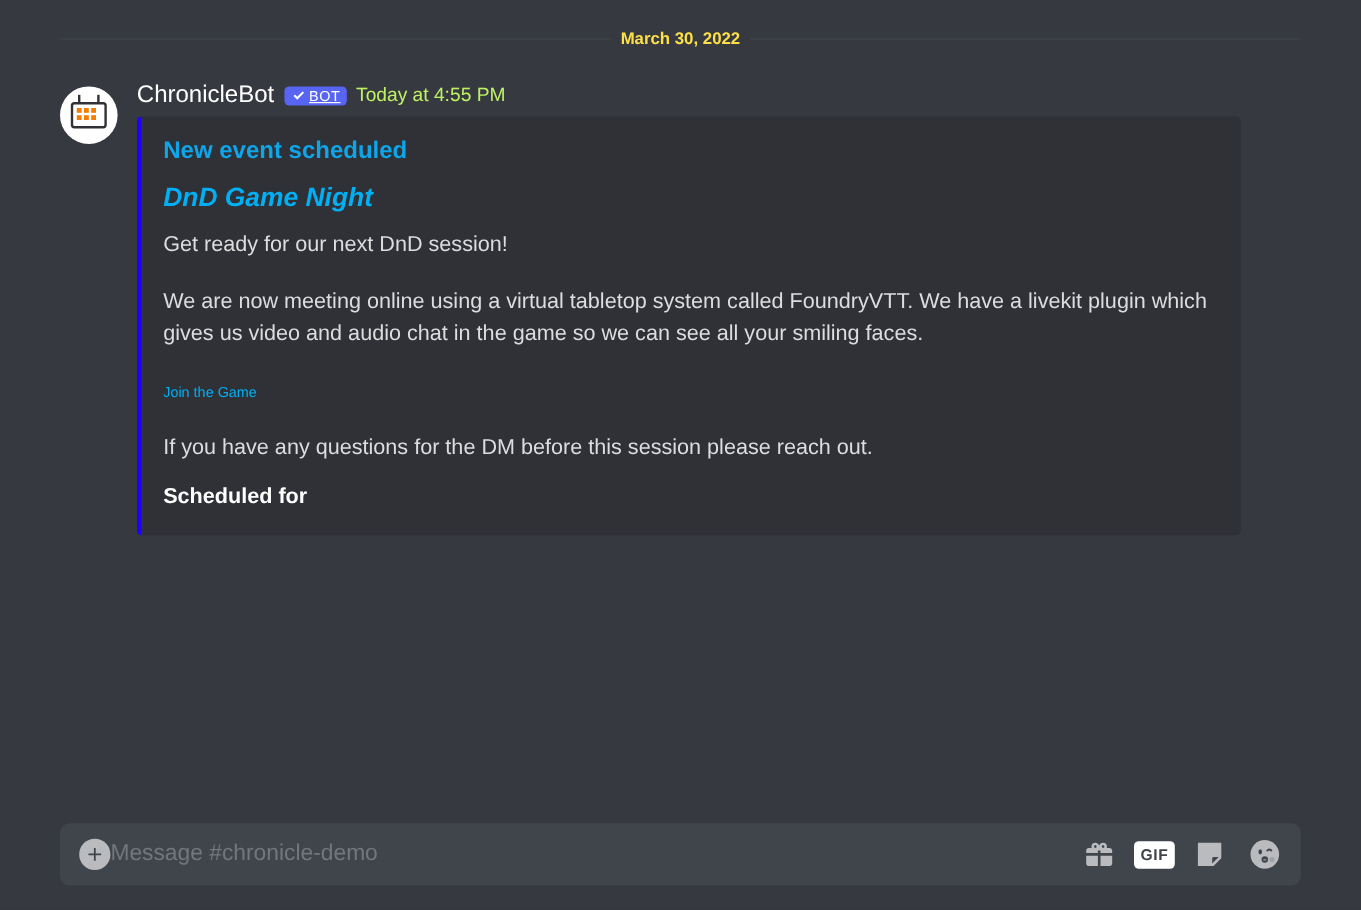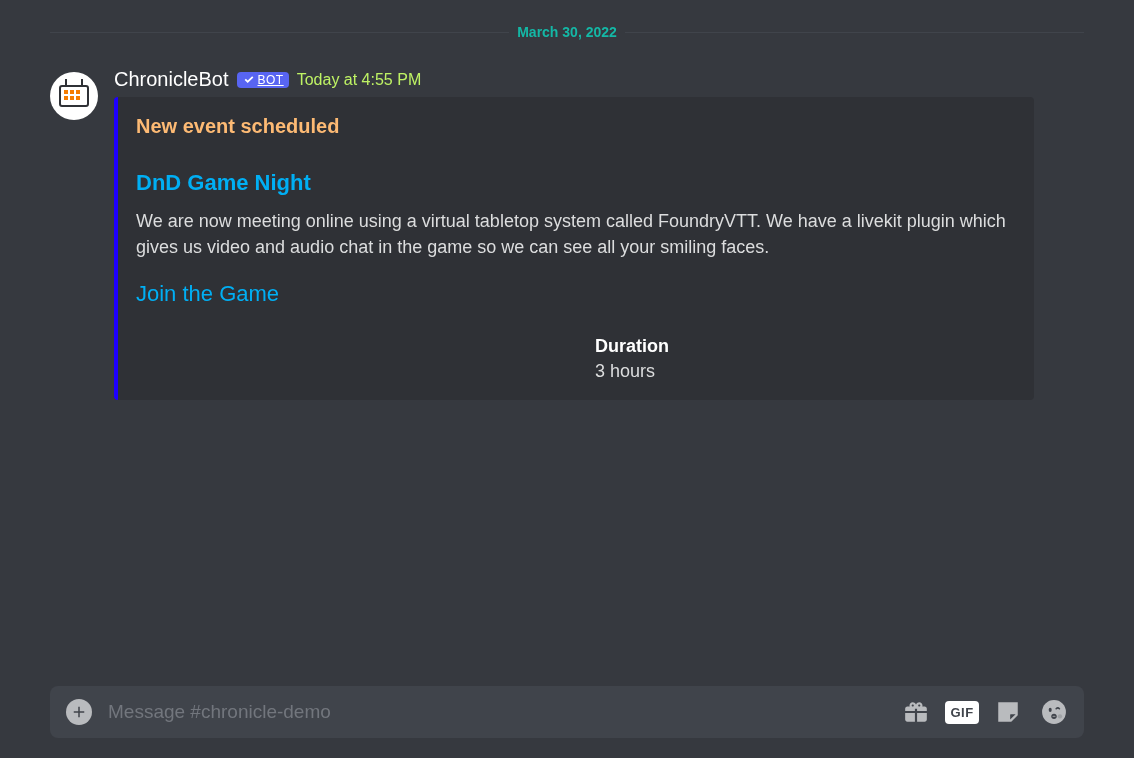--- a/index.html
+++ b/index.html
@@ -23,21 +23,21 @@
     position: relative;
     margin: 0 0 24px 0;
     padding-top: 24px;
   }
   .date-divider-line {
     flex: 1;
     height: 1px;
     background: #40444b;
   }
   .date-divider-text {
-    color: #14b8a6;
+    color: #fde047;
     font-size: 14px;
     font-weight: 600;
     padding: 0 8px;
     white-space: nowrap;
   }
   .message {
     display: flex;
     align-items: flex-start;
     padding: 4px 0;
   }
@@ -121,42 +121,43 @@
   }
   .embed {
     background: #2f3136;
     border-left: 4px solid #1e00ff;
     border-radius: 4px;
     padding: 18px 20px 18px 18px;
     max-width: 920px;
     margin-top: 6px;
   }
   .embed-title {
-    color: #fdba74;
+    color: #0ea5e9;
     font-size: 20px;
     font-weight: 600;
-    margin-bottom: 32px;
+    margin-bottom: 14px;
   }
   .embed-event-title {
     color: #00aff4;
     font-size: 22px;
     font-weight: 700;
     margin-bottom: 12px;
     display: inline-block;
+    font-style: italic;
   }
   .embed-description {
     color: #dcddde;
     font-size: 18px;
     line-height: 1.45;
   }
   .embed-description p { margin-bottom: 22px; }
   .embed-description p:last-of-type { margin-bottom: 18px; }
   .embed-link {
     color: #00aff4;
-    font-size: 22px;
+    font-size: 12px;
     display: inline-block;
     margin-bottom: 22px;
     cursor: pointer;
   }
   .embed-fields {
     display: flex;
     gap: 40px;
     margin-top: 4px;
   }
   .embed-field { flex: 1; }
@@ -181,21 +182,20 @@
     bottom: 20px;
     left: 50px;
     right: 50px;
   }
   .message-input {
     background: #40444b;
     border-radius: 8px;
     display: flex;
     align-items: center;
     padding: 12px 16px;
-    gap: 16px;
   }
   .attach-btn {
     width: 26px;
     height: 26px;
     border-radius: 50%;
     background: #b9bbbe;
     display: flex;
     align-items: center;
     justify-content: center;
     cursor: pointer;
@@ -269,29 +269,28 @@
             </svg>
           <span>BOT</span>
         </span>
         <span class="timestamp">Today at 4:55 PM</span>
       </div>
 
       <div class="embed">
         <div class="embed-title">New event scheduled</div>
         <a class="embed-event-title">DnD Game Night</a>
         <div class="embed-description">
+          <p>Get ready for our next DnD session!</p>
           <p>We are now meeting online using a virtual tabletop system called FoundryVTT. We have a livekit plugin which gives us video and audio chat in the game so we can see all your smiling faces.</p>
           <a class="embed-link">Join the Game</a>
+          <p>If you have any questions for the DM before this session please reach out.</p>
         </div>
         <div class="embed-fields">
           <div class="embed-field">
-          </div>
-          <div class="embed-field">
-            <div class="embed-field-name">Duration</div>
-            <div class="embed-field-value">3 hours</div>
+            <div class="embed-field-name">Scheduled for</div>
           </div>
         </div>
       </div>
     </div>
   </div>
 
   <div class="message-input-wrap">
     <div class="message-input">
       <div class="attach-btn">
         <svg viewBox="0 0 24 24">

